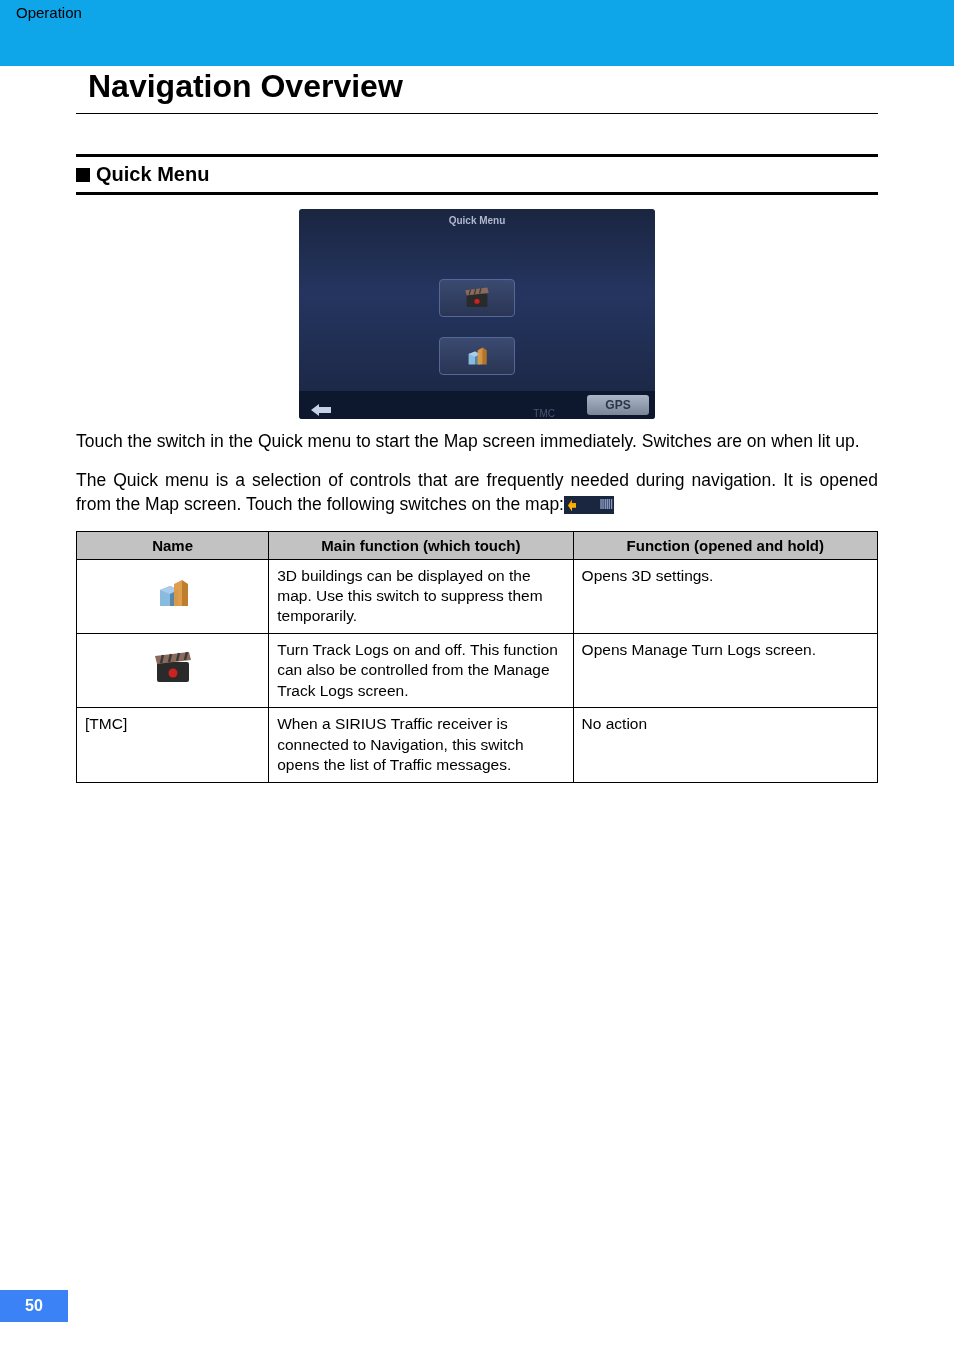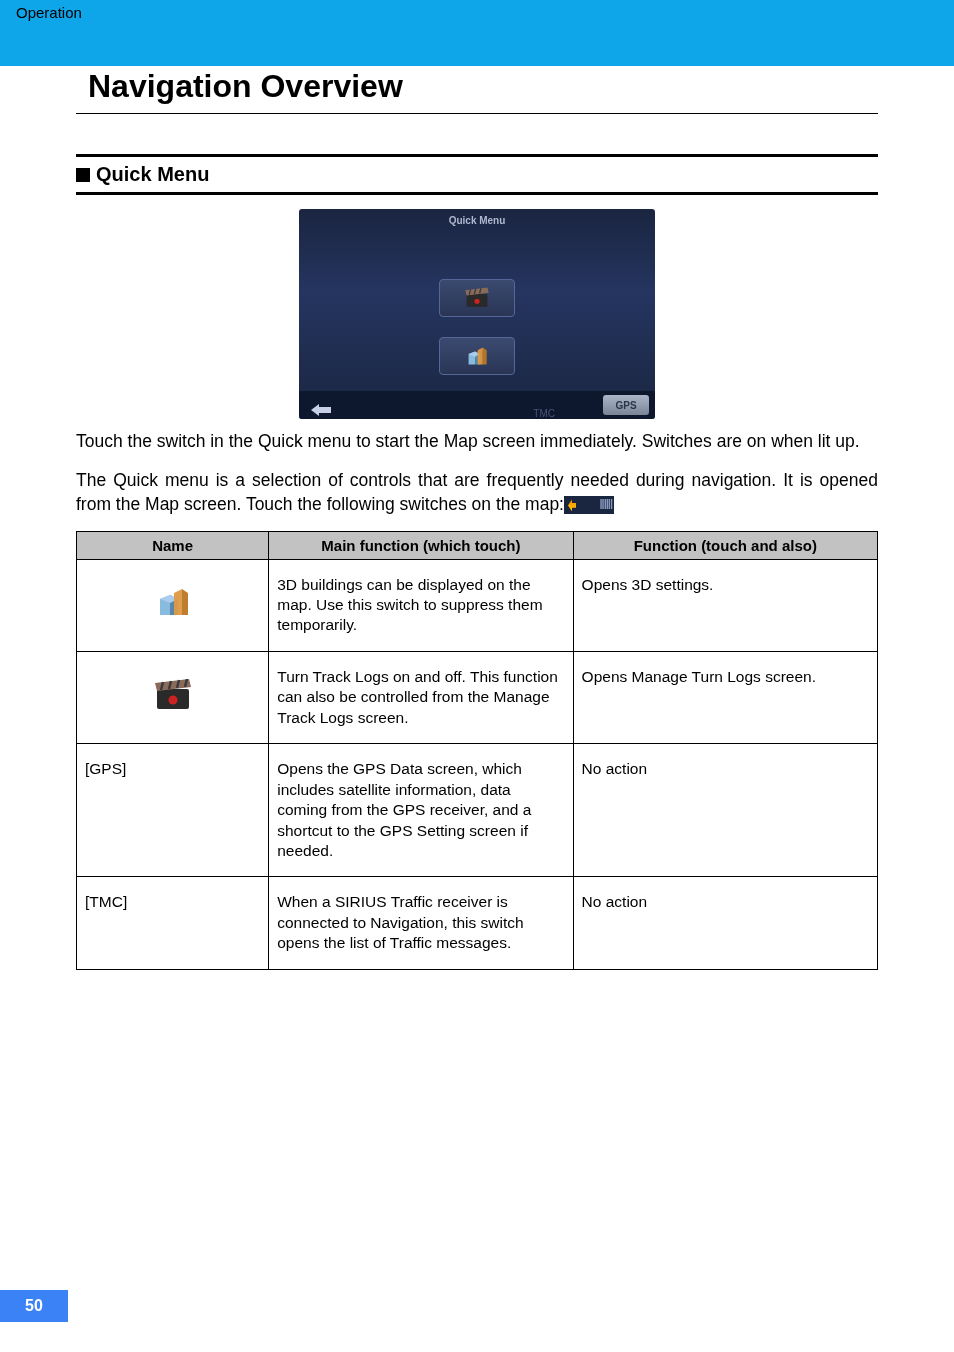--- a/index.html
+++ b/index.html
@@ -136,28 +136,28 @@
       position: absolute;
       right: 100px;
       color: #4a5575;
       font-size: 10px;
     }
     
     .gps-btn {
       position: absolute;
       right: 6px;
       bottom: 4px;
-      width: 46px;
+      width: 62px;
       height: 20px;
       background: linear-gradient(180deg, #aab5c8, #7a8598);
       border-radius: 3px;
       display: flex;
       align-items: center;
       justify-content: center;
-      font-size: 10px;
+      font-size: 12px;
       font-weight: bold;
       color: #2a3548;
     }
     
     .body-text {
       font-size: 17.5px;
       line-height: 1.4;
       text-align: justify;
       margin-bottom: 14px;
     }
@@ -203,21 +203,21 @@
       background: #c2c2c2;
       border: 1px solid #000;
       padding: 5px 6px;
       font-size: 15px;
       font-weight: bold;
       text-align: center;
     }
     
     table.info-table td {
       border: 1px solid #000;
-      padding: 15px 8px;
+      padding: 6px 8px;
       font-size: 15.5px;
       vertical-align: top;
       line-height: 1.32;
     }
     
     table.info-table th:nth-child(1),
     table.info-table td:nth-child(1) {
       width: 24%;
     }
     
@@ -335,21 +335,21 @@
 
   <p class="body-text">
     <span>The Quick menu is a selection of controls that are frequently needed during navigation. It is opened from the Map screen. Touch the following switches on the map:</span><span class="inline-icon"></span>
   </p>
 
   <table class="info-table">
     <thead>
       <tr>
         <th>Name</th>
         <th>Main function (which touch)</th>
-        <th>Function (touch and also)</th>
+        <th>Function (opened and hold)</th>
       </tr>
     </thead>
     <tbody>
       <tr>
         <td class="icon-cell">
           <span class="building-icon">
             <svg viewBox="0 0 38 34">
               <polygon points="6,30 6,14 16,10 16,30" fill="#88bbdd"></polygon>
               <polygon points="16,30 16,10 24,14 24,30" fill="#5588aa"></polygon>
               <polygon points="6,14 16,10 24,14 16,18" fill="#aaccee"></polygon>
@@ -372,25 +372,20 @@
               <line x1="26" y1="1" x2="24" y2="9" stroke="#3a3a3a" stroke-width="2.5"></line>
               <line x1="34" y1="0" x2="32" y2="8" stroke="#3a3a3a" stroke-width="2.5"></line>
               <circle cx="20" cy="21" r="4.5" fill="#cc2222"></circle>
             </svg>
           </span>
         </td>
         <td>Turn Track Logs on and off. This function can also be controlled from the Manage Track Logs screen.</td>
         <td>Opens Manage Turn Logs screen.</td>
       </tr>
       <tr>
-        <td>[GPS]</td>
-        <td>Opens the GPS Data screen, which includes satellite information, data coming from the GPS receiver, and a shortcut to the GPS Setting screen if needed.</td>
-        <td>No action</td>
-      </tr>
-      <tr>
         <td>[TMC]</td>
         <td>When a SIRIUS Traffic receiver is connected to Navigation, this switch opens the list of Traffic messages.</td>
         <td>No action</td>
       </tr>
     </tbody>
   </table>
 
 </div>
 
 <div class="page-number-box">

